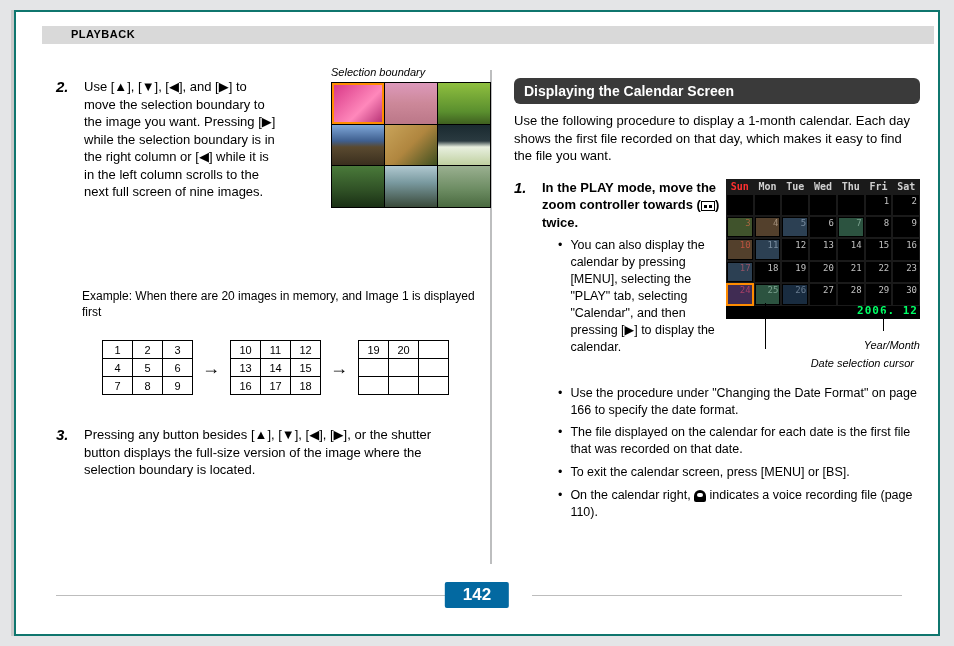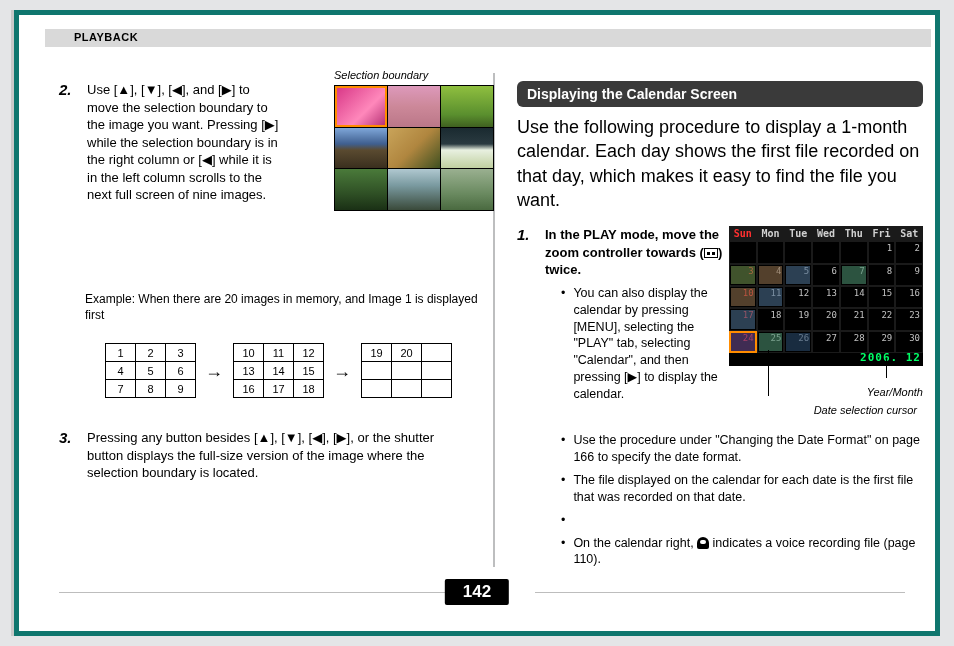--- a/index.html
+++ b/index.html
@@ -9,21 +9,21 @@
     height: 646px;
     background: #e4e5e7;
     position: relative;
     overflow: hidden;
   }
   .page {
     position: absolute;
     left: 14px; top: 10px;
     width: 926px; height: 626px;
     background: #fff;
-    border: 5px solid #0f766e;
+    border: 2px solid #0f766e;
     box-shadow: -3px 0 0 #c9c9c9;
   }
   .header-bar {
     position: absolute;
     left: 26px; right: 4px; top: 14px;
     height: 18px;
     background: #d9d9d9;
   }
   .header-label {
     position: absolute;
@@ -71,21 +71,21 @@
   .ngrid { position:absolute; top:0; border-collapse: collapse; }
   .ngrid td, .ngrid th { border:1px solid #000; width:30px; height:18px; font-size:11px; text-align:center; }
   .arrow { position:absolute; top:18px; font-size:18px; }
 
   
   .section-head {
     background: #3a3a3a; color:#fff; border-radius: 6px;
     padding: 5px 10px; font-size: 14px; font-weight: bold;
     margin-bottom: 8px;
   }
-  .intro { font-size: 18px; line-height: 1.35; margin-bottom: 14px; }
+  .intro { font-size: 13px; line-height: 1.35; margin-bottom: 14px; }
   .r-step { display:flex; gap:6px; }
   .r-step .step-num { width:22px; }
   .r-step-text { width: 192px; font-size:13px; font-weight:bold; line-height:1.35; }
   .zoom-icon { display:inline-block; width:14px; height:10px; border:1px solid #000; position:relative; vertical-align:middle; }
   .zoom-icon::before { content:""; position:absolute; left:2px; top:3px; width:3px; height:3px; background:#000; }
   .zoom-icon::after  { content:""; position:absolute; right:2px; top:3px; width:3px; height:3px; background:#000; }
 
   .bullets { margin-left: 44px; margin-top:6px; }
   .bul { display:flex; gap:8px; font-size:12.5px; line-height:1.35; margin-bottom:6px; }
   .bul .dot { flex-shrink:0; }
@@ -115,21 +115,21 @@
   .cal-label.cur { right:6px; top:178px; text-align:right; width:180px; }
   .lead { position:absolute; width:1px; background:#000; }
   .lead.ym  { right:36px; top:132px; height:20px; }
   .lead.cur { right:154px; top:124px; height:46px; }
 
   
   .pnum-line-l, .pnum-line-r { position:absolute; bottom:38px; height:1px; background:#bdbdbd; }
   .pnum-line-l { left:40px; width:396px; }
   .pnum-line-r { left:516px; width:370px; }
   .pnum { position:absolute; left:50%; transform:translateX(-50%); bottom:26px;
-          background:#000000; color:#fff; font-weight:bold; font-size:17px;
+          background:#0369a1; color:#fff; font-weight:bold; font-size:17px;
           padding:3px 18px; border-radius:2px; }
 </style>
 </head>
 <body>
 
 <div class="page">
 
   <div class="header-bar"></div>
   <div class="header-label">PLAYBACK</div>
 
@@ -303,20 +303,21 @@
       <div class="bul">
           <span class="dot">•</span>
           <span>Use the procedure under "Changing the Date Format" on page 166 to specify the date format.</span>
         </div>
       <div class="bul">
           <span class="dot">•</span>
           <span>The file displayed on the calendar for each date is the first file that was recorded on that date.</span>
         </div>
       <div class="bul">
           <span class="dot">•</span>
+          <span>To exit the calendar screen, press [MENU] or [BS].</span>
         </div>
       <div class="bul">
           <span class="dot">•</span>
         <span>
           <span>On the calendar right, </span><span class="mic-icon"></span><span> indicates a voice recording file (page 110).</span>
         </span>
       </div>
     </div>
   </div>
 

